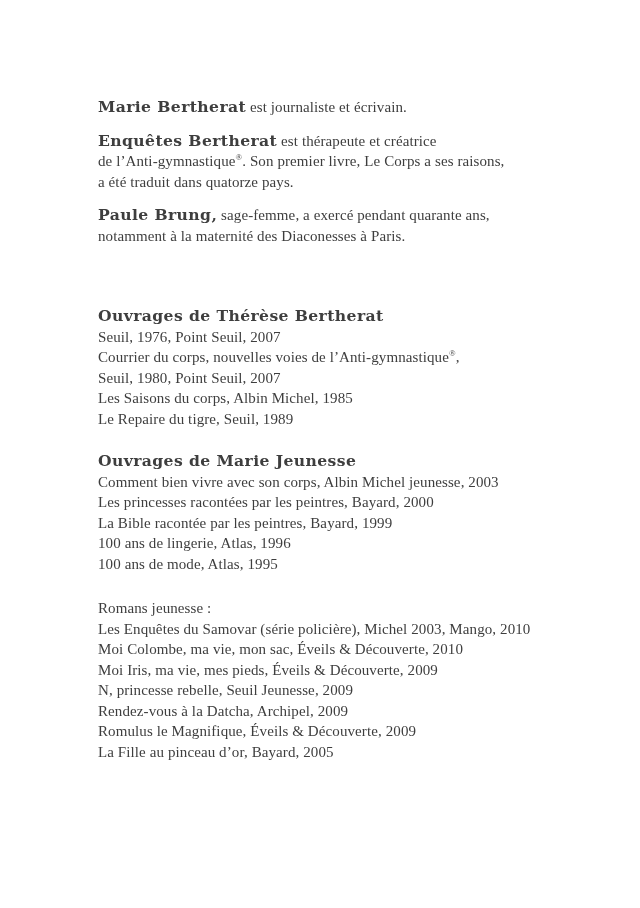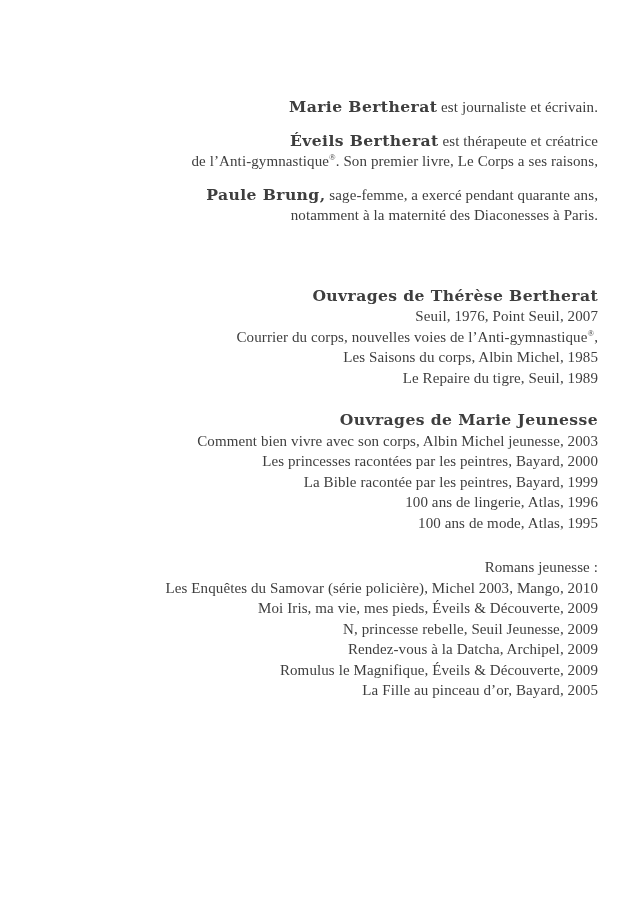--- a/index.html
+++ b/index.html
@@ -20,21 +20,20 @@
     position: absolute;
     left: 98px;
     top: 97px;
     width: 500px;
     font-size: 15px;
     line-height: 20.5px;
     letter-spacing: 0.1px;
   }
   .line {
     white-space: nowrap;
-    text-align: right;
   }
   .bio-paragraph { margin: 0; }
   .bio-paragraph + .bio-paragraph { margin-top: 13px; }
   .section-first { margin-top: 60px; }
   .section-mid   { margin-top: 22px; }
   .section-last  { margin-top: 24px; }
   .fancy {
     font-family: "DejaVu Serif", serif;
     font-weight: bold;
     letter-spacing: 0.4px;
@@ -50,47 +49,50 @@
 </head>
 <body>
 
 <div class="page">
   <div class="content">
     <div id="intro">
         <div class="bio-paragraph">
           <div class="line"><span class="fancy">Marie Bertherat</span><span> est journaliste et écrivain.</span></div>
         </div>
         <div class="bio-paragraph">
-          <div class="line"><span class="fancy">Éveils Bertherat</span><span> est thérapeute et créatrice</span></div>
+          <div class="line"><span class="fancy">Enquêtes Bertherat</span><span> est thérapeute et créatrice</span></div>
           <div class="line"><span>de l’Anti-gymnastique</span><span class="sup">®</span><span>. Son premier livre, </span><span class="it">Le Corps a ses raisons,</span></div>
+          <div class="line"><span>a été traduit dans quatorze pays.</span></div>
         </div>
         <div class="bio-paragraph">
           <div class="line"><span class="fancy">Paule Brung,</span><span> sage-femme, a exercé pendant quarante ans,</span></div>
           <div class="line"><span>notamment à la maternité des Diaconesses à Paris.</span></div>
         </div>
       </div>
     <div id="sections">
         <div class="section-first">
           <div class="line"><span class="fancy">Ouvrages de Thérèse Bertherat</span></div>
           <div class="line"><span class="it">Seuil</span><span>, 1976, </span><span class="it">Point Seuil</span><span>, 2007</span></div>
           <div class="line"><span>Courrier du corps, nouvelles voies de l’Anti-gymnastique</span><span class="sup">®</span><span>,</span></div>
+          <div class="line"><span class="it">Seuil</span><span>, 1980, </span><span class="it">Point Seuil</span><span>, 2007</span></div>
           <div class="line"><span>Les Saisons du corps, </span><span class="it">Albin Michel</span><span>, 1985</span></div>
           <div class="line"><span>Le Repaire du tigre, </span><span class="it">Seuil</span><span>, 1989</span></div>
         </div>
         <div class="section-mid">
           <div class="line"><span class="fancy">Ouvrages de Marie Jeunesse</span></div>
           <div class="line"><span>Comment bien vivre avec son corps, </span><span class="it">Albin Michel jeunesse</span><span>, 2003</span></div>
           <div class="line"><span>Les princesses racontées par les peintres, </span><span class="it">Bayard</span><span>, 2000</span></div>
           <div class="line"><span>La Bible racontée par les peintres, </span><span class="it">Bayard</span><span>, 1999</span></div>
           <div class="line"><span>100 ans de lingerie, </span><span class="it">Atlas</span><span>, 1996</span></div>
           <div class="line"><span>100 ans de mode, </span><span class="it">Atlas</span><span>, 1995</span></div>
         </div>
         <div class="section-last">
           <div class="line"><span class="it">Romans jeunesse :</span></div>
           <div class="line"><span>Les Enquêtes du Samovar (série policière), </span><span class="it">Michel</span><span> 2003, </span><span class="it">Mango</span><span>, 2010</span></div>
+          <div class="line"><span>Moi Colombe, ma vie, mon sac, </span><span class="it">Éveils &amp; Découverte</span><span>, 2010</span></div>
           <div class="line"><span>Moi Iris, ma vie, mes pieds, </span><span class="it">Éveils &amp; Découverte</span><span>, 2009</span></div>
           <div class="line"><span>N, princesse rebelle, </span><span class="it">Seuil Jeunesse</span><span>, 2009</span></div>
           <div class="line"><span>Rendez-vous à la Datcha, </span><span class="it">Archipel</span><span>, 2009</span></div>
           <div class="line"><span>Romulus le Magnifique, </span><span class="it">Éveils &amp; Découverte</span><span>, 2009</span></div>
           <div class="line"><span>La Fille au pinceau d’or, </span><span class="it">Bayard</span><span>, 2005</span></div>
         </div>
       </div>
   </div>
 </div>
 

